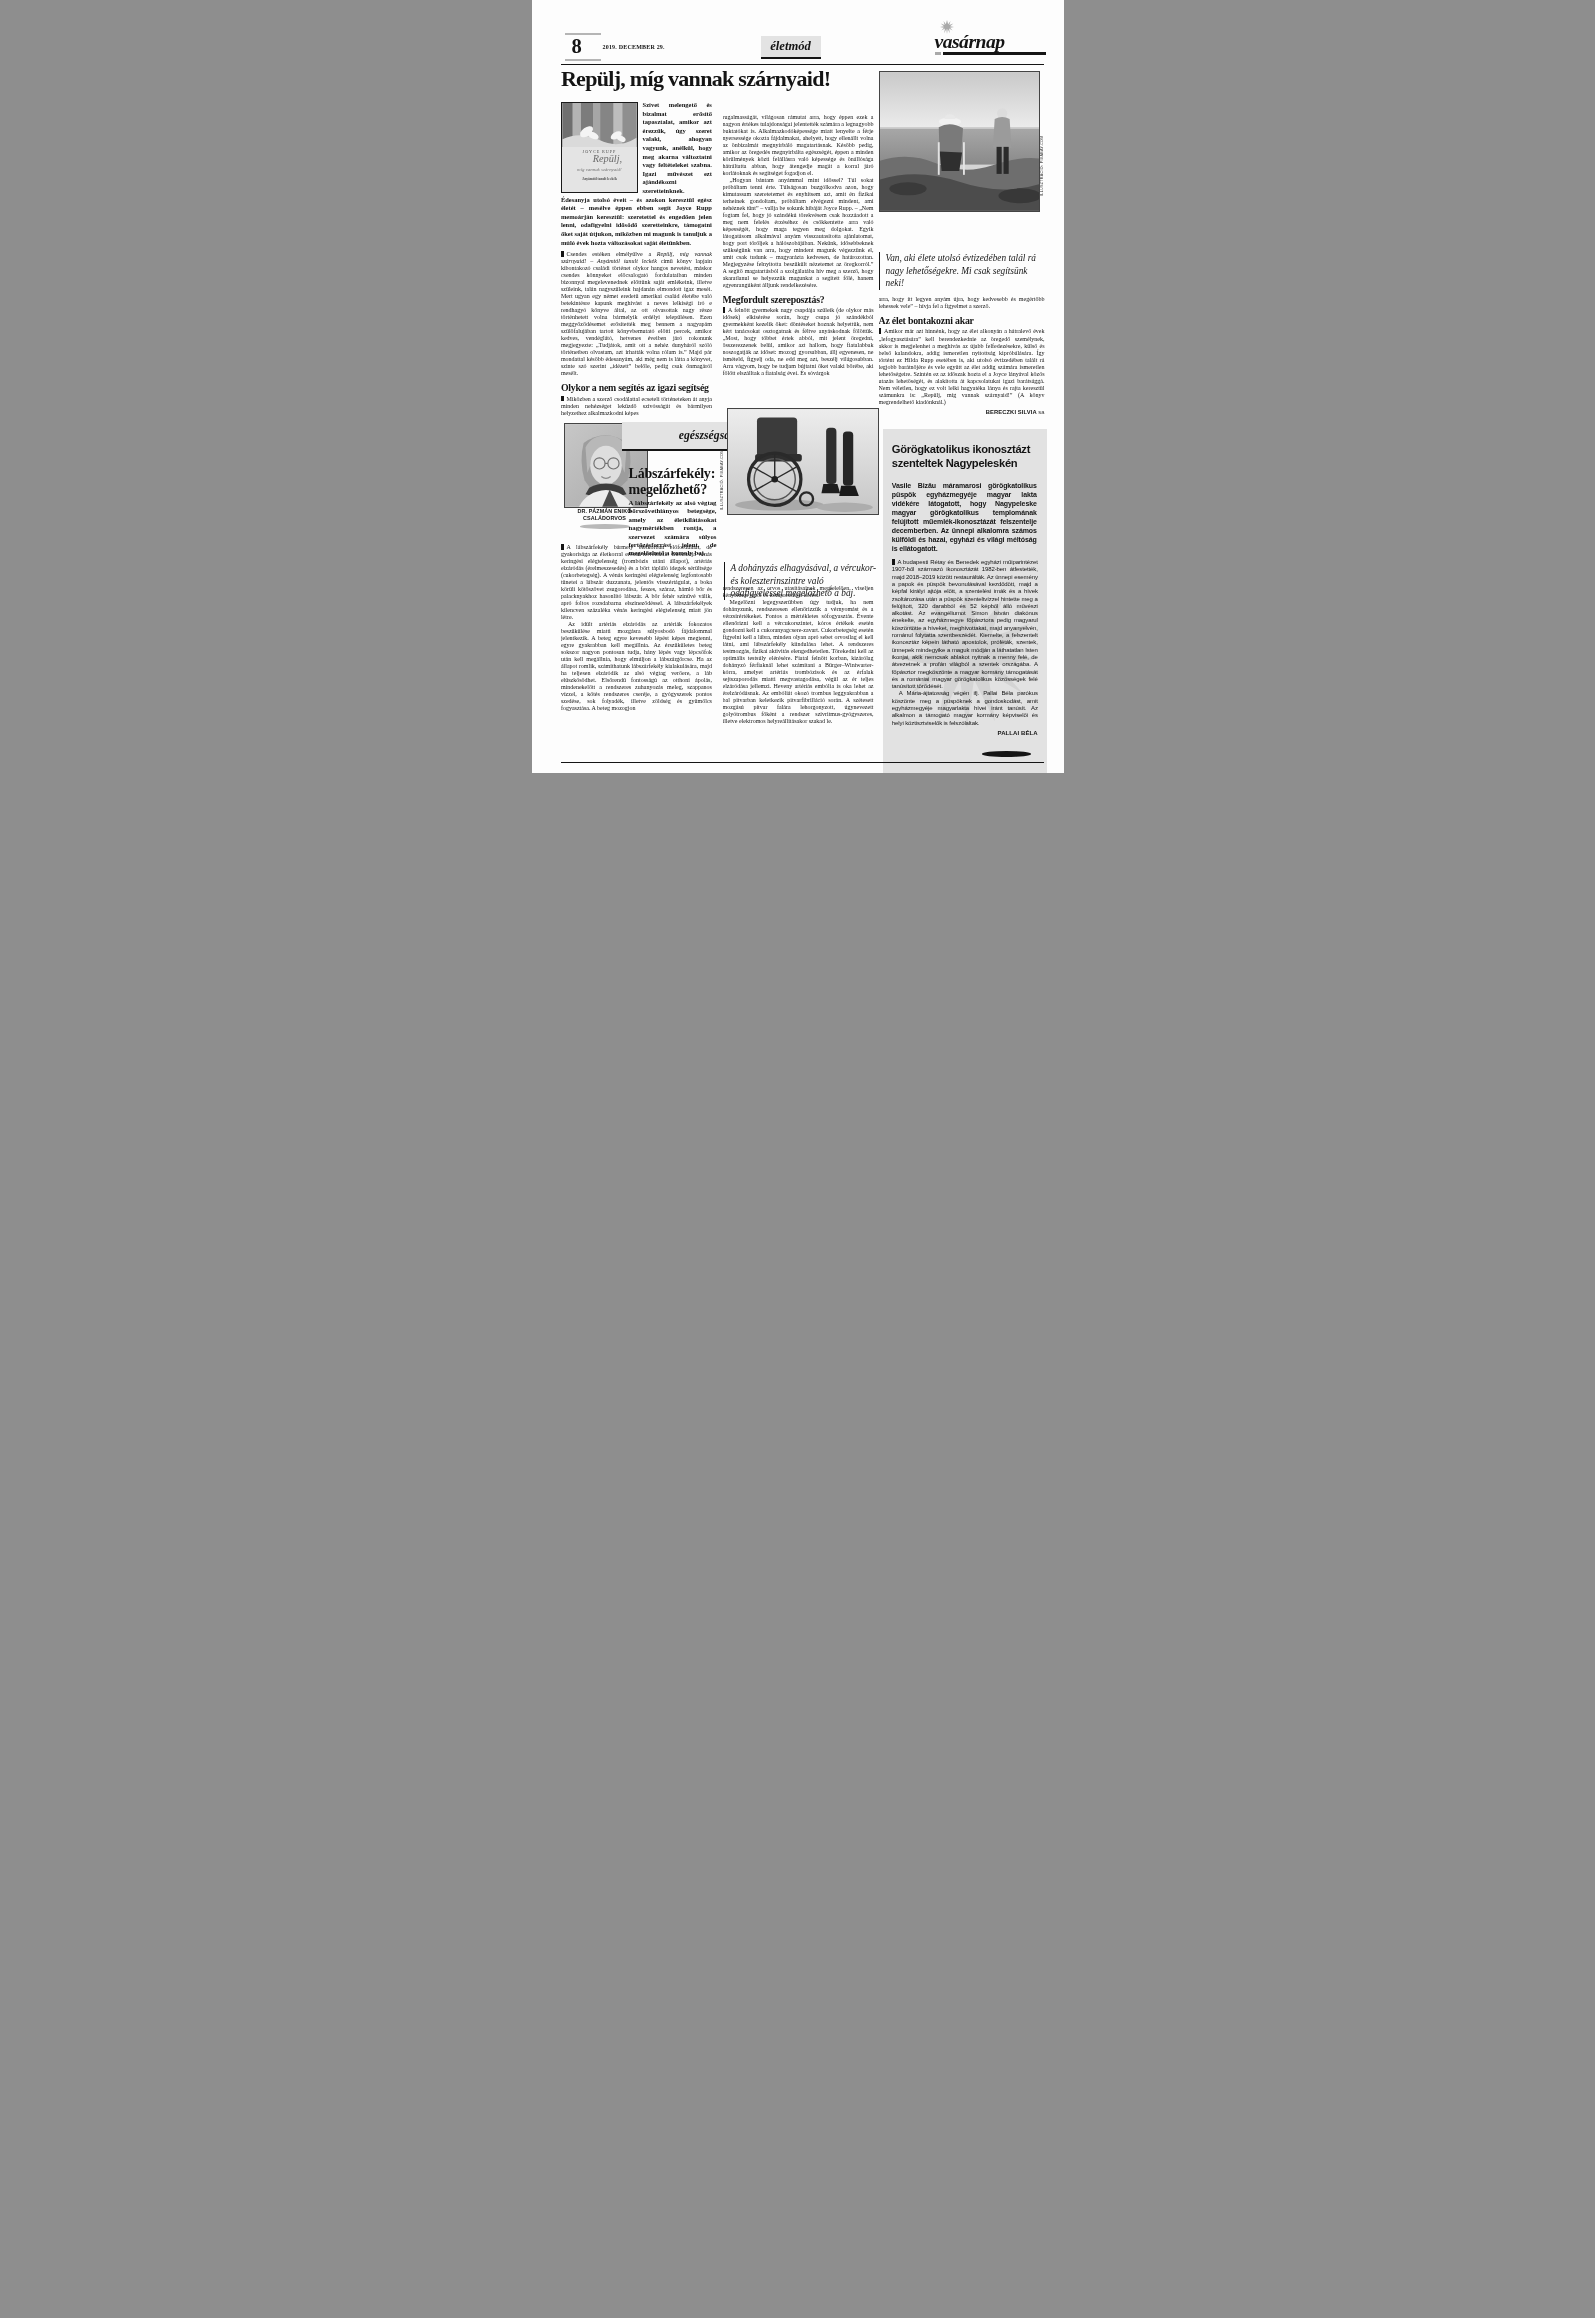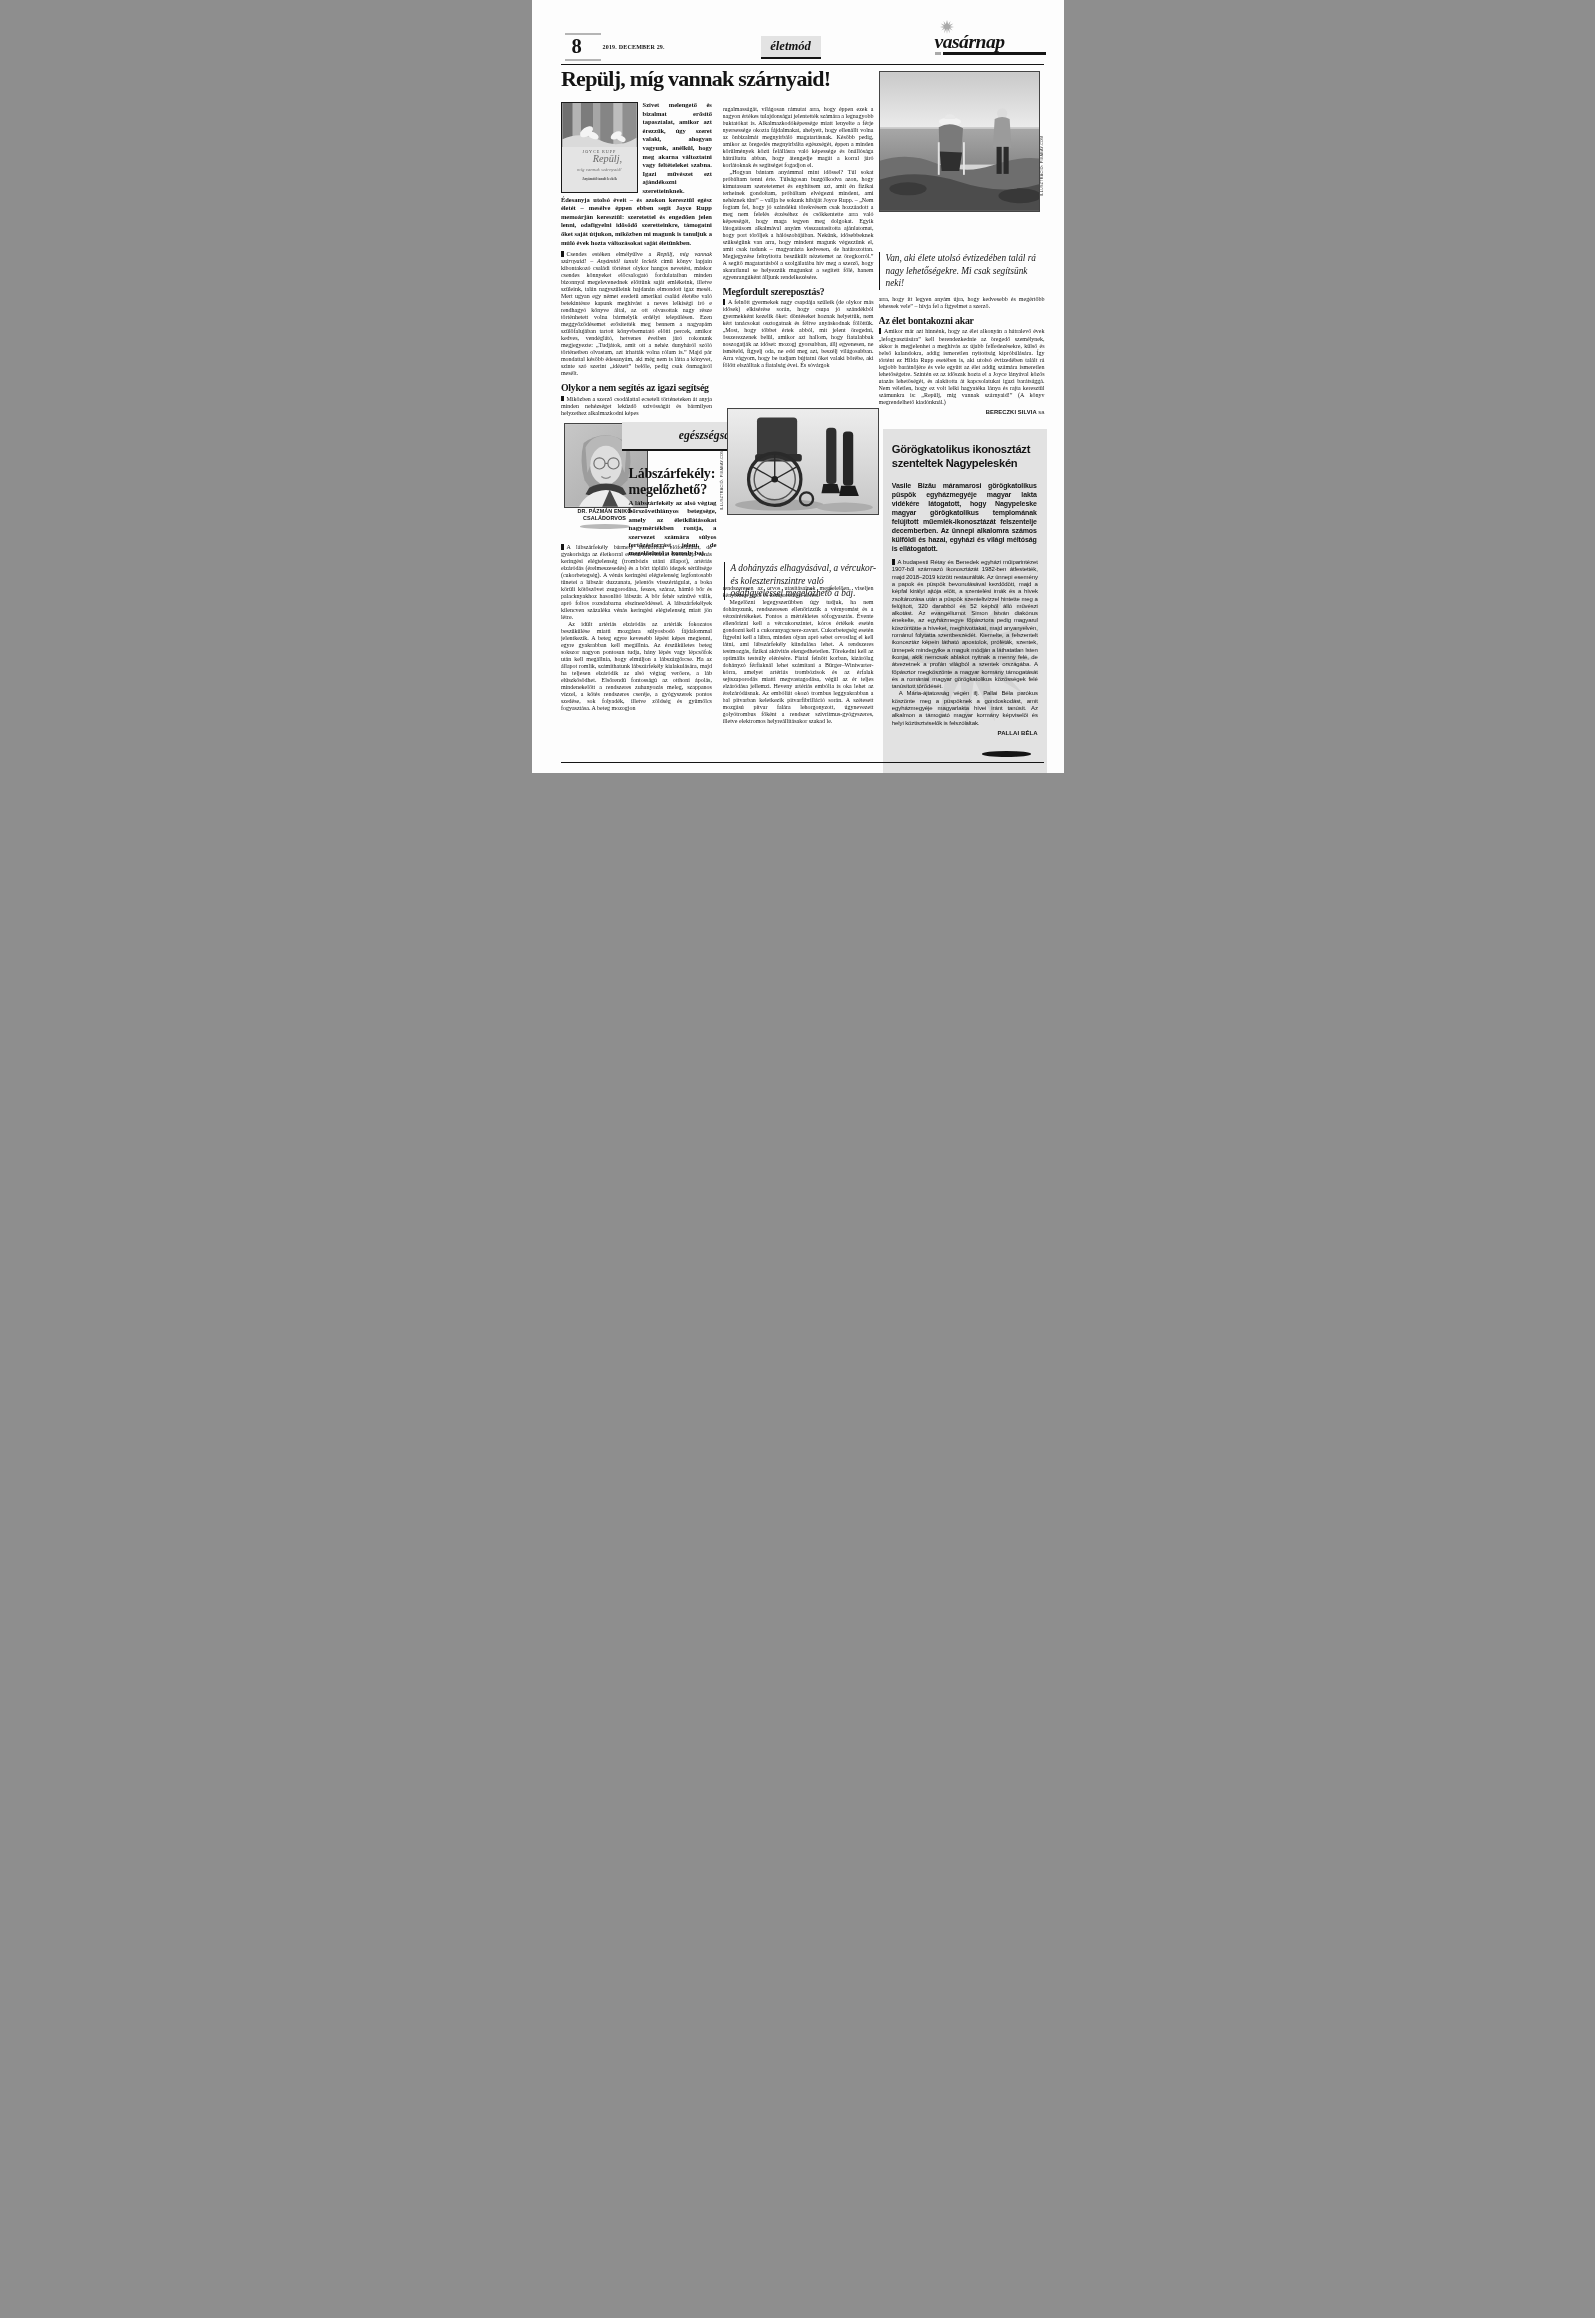--- a/index.html
+++ b/index.html
@@ -150,21 +150,21 @@
       <div class="t1 serif">Repülj,</div>
       <div class="t2 serif">míg vannak szárnyaid!</div>
       <div class="t3">Anyámtól tanult leckék</div>
     </div>
     <p class="ledetext just">Szívet melengető és bizalmat erősítő tapasztalat, amikor azt érezzük, úgy szeret valaki, ahogyan vagyunk, anélkül, hogy meg akarna változtatni vagy feltételeket szabna. Igazi művészet ezt ajándékozni szeretteinknek. Édesanyja utolsó éveit – és azokon keresztül egész életét – mesélve éppen ebben segít Joyce Rupp memoárján keresztül: szeretettel és engedően jelen lenni, odafigyelni idősödő szeretteinkre, támogatni őket saját útjukon, miközben mi magunk is tanuljuk a múló évek hozta változásokat saját életünkben.</p>
     <p class="bodytext just mk" style="margin-top:4.2px;"><span>Csendes estéken elmélyülve a </span><span class="ital">Repülj, míg vannak szárnyaid! – Anyámtól tanult leckék</span><span> című könyv lapjain kibontakozó családi történet olykor hangos nevetést, máskor csendes könnyeket előcsalogató fordulataiban minden bizonnyal megelevenednek előttünk saját emlékeink, illetve szüleink, talán nagyszüleink hajdanán elmondott igaz meséi. Mert ugyan egy német eredetű amerikai család életébe való betekintésre kapunk meghívást a neves lelkiségi író e rendhagyó könyve által, az ott olvasottak nagy része történhetett volna bármelyik erdélyi településen. Ezen meggyőződésemet erősítették meg bennem a nagyapám szülőfalujában tartott könyvbemutató előtti percek, amikor kedves, vendéglátó, hetvenes éveiben járó rokonunk megjegyezte: „Tudjátok, amit ott a nehéz dunyháról szóló történetben olvastam, azt írhatták volna rólam is.” Majd pár mondattal később édesanyám, aki még nem is látta a könyvet, szinte szó szerint „idézett” belőle, pedig csak önmagáról mesélt.</span></p>
     <h3 class="subhead">Olykor a nem segítés az igazi segítség</h3>
     <p class="bodytext just mk">Miközben a szerző csodálattal ecseteli történeteken át anyja minden nehézséget leküzdő szívósságát és bármilyen helyzethez alkalmazkodni képes</p>
   </div>
 
-  <div class="abs" style="left:191px;top:106px;width:151px;max-height:316px;overflow:hidden;">
+  <div class="abs" style="left:191px;top:114px;width:151px;max-height:316px;overflow:hidden;">
     <p class="bodytext just">rugalmasságát, világosan rámutat arra, hogy éppen ezek a nagyon értékes tulajdonságai jelentették számára a legnagyobb buktatókat is. Alkalmazkodóképessége miatt lenyelte a férje nyersessége okozta fájdalmakat, ahelyett, hogy ellenállt volna az önbizalmát megnyirbáló magatartásnak. Később pedig, amikor az öregedés megnyirbálta egészségét, éppen a minden körülmények közti felállásra való képessége és önállósága hátráltatta abban, hogy átengedje magát a korral járó korlátoknak és segítséget fogadjon el.</p>
     <p class="bodytext just ind">„Hogyan bántam anyámmal mint időssel? Túl sokat próbáltam tenni érte. Túlságosan buzgólkodva azon, hogy kimutassam szeretetemet és enyhítsem azt, amit én fizikai terheinek gondoltam, próbáltam elvégezni mindent, ami nehéznek tűnt” – vallja be sokunk hibáját Joyce Rupp. – „Nem fogtam fel, hogy jó szándékú törekvésem csak hozzáadott a meg nem felelés érzéséhez és csökkentette arra való képességét, hogy maga tegyen meg dolgokat. Egyik látogatásom alkalmával anyám visszautasította ajánlatomat, hogy port töröljek a hálószobájában. Nekünk, idősebbeknek szükségünk van arra, hogy mindent magunk végezzünk el, amit csak tudunk – magyarázta kedvesen, de határozottan. Megjegyzése felnyitotta beszűkült nézetemet az öregkorról.” A segítő magatartásból a szolgálatába hív meg a szerző, hogy akaratlanul se helyezzük magunkat a segített fölé, hanem egyenrangúként álljunk rendelkezésére.</p>
     <h3 class="subhead">Megfordult szereposztás?</h3>
     <p class="bodytext just mk">A felnőtt gyermekek nagy csapdája szüleik (de olykor más idősek) elkísérése során, hogy csupa jó szándékból gyermekként kezelik őket: döntéseket hoznak helyettük, nem kért tanácsokat osztogatnak és féltve anyáskodnak fölöttük. „Most, hogy többet értek abból, mit jelent öregedni, összerezzenek belül, amikor azt hallom, hogy fiatalabbak noszogatják az időset: mozogj gyorsabban, állj egyenesen, ne ismételd, figyelj oda, ne edd meg azt, beszélj világosabban. Arra vágyom, hogy be tudjam bújtatni őket valaki bőrébe, aki fölött elszálltak a fiatalság évei. És sóvárgok</p>
   </div>
 
   <div class="abs" style="left:347px;top:216px;width:166px;max-height:206px;overflow:hidden;">
     <div class="pq">Van, aki élete utolsó évtizedében talál rá nagy lehetőségekre. Mi csak segítsünk neki!</div>
     <p class="bodytext just" style="margin-top:6.5px;">arra, hogy itt legyen anyám újra, hogy kedvesebb és megértőbb lehessek vele” – hívja fel a figyelmet a szerző.</p>
     <h3 class="subhead">Az élet bontakozni akar</h3>

